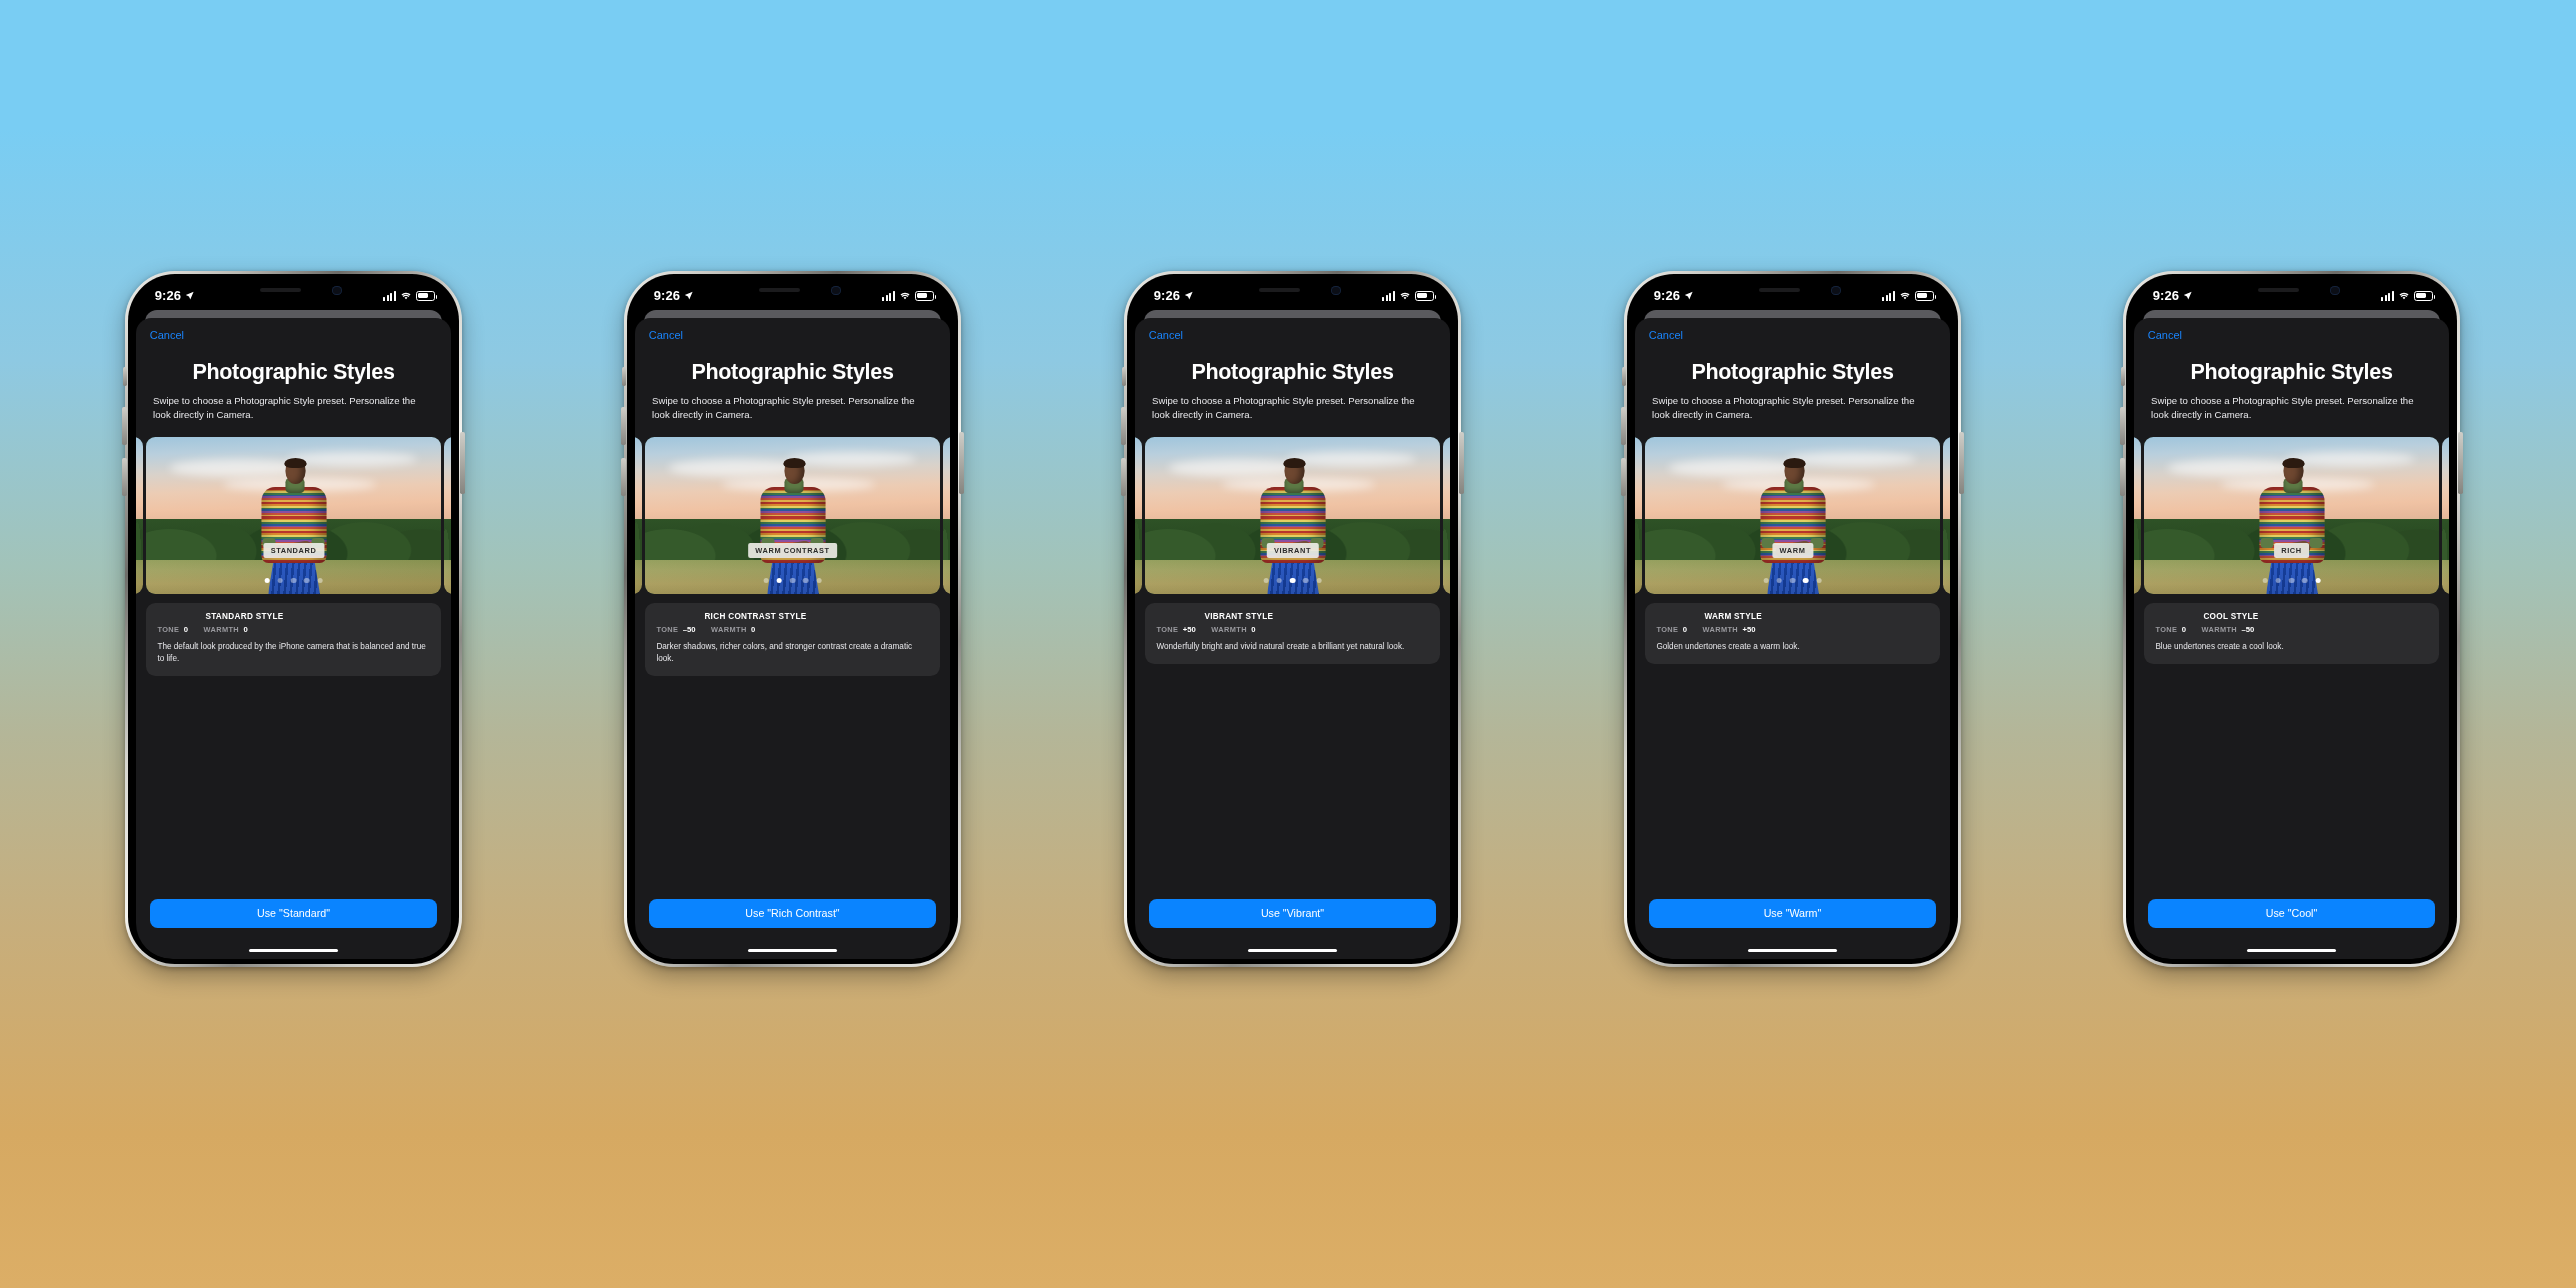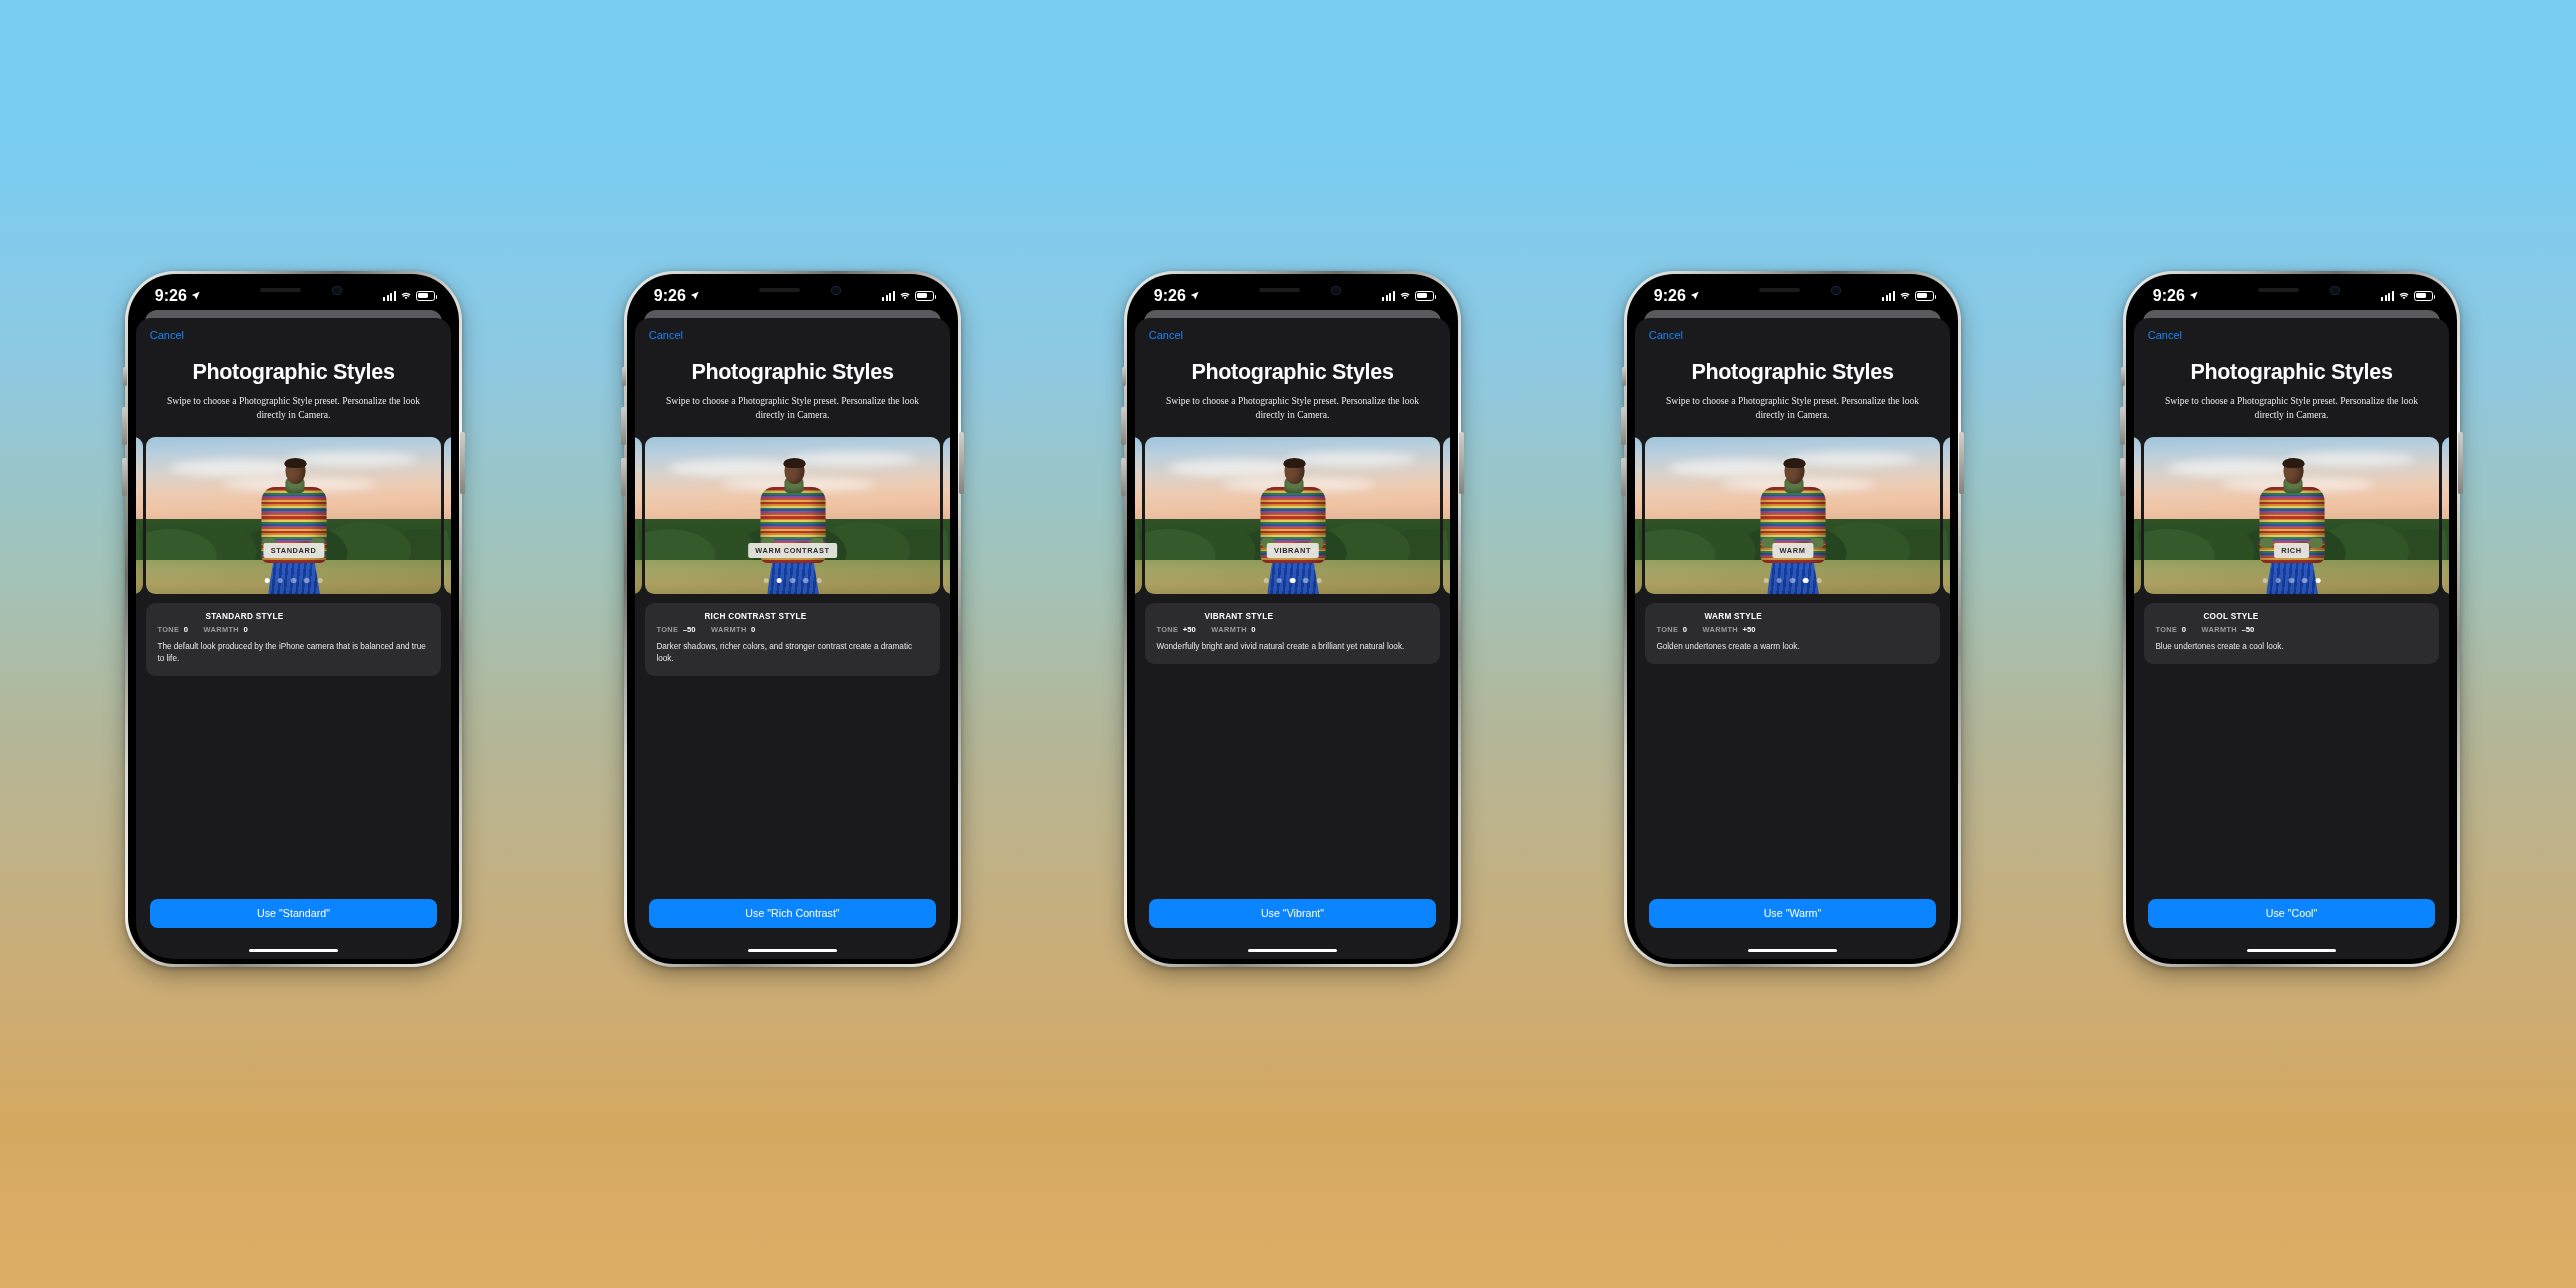--- a/index.html
+++ b/index.html
@@ -60,21 +60,21 @@
     position:absolute; right:19px; top:6.9px; width:9.4px; height:9.4px;
     border-radius:50%; background:#0b0e16;
     box-shadow: inset 0 0 0 0.9px #14233c;
   }
   .statusbar {
     position:absolute; left:0; top:0; width:100%; height:27.5px;
     display:flex; align-items:center; justify-content:space-between;
     padding:6.9px 19px 0 22px; color:#fff; z-index:5;
   }
   .sb-left { display:flex; align-items:center; gap:3.4px; }
-  .sb-time { font-size:16px; font-weight:700; letter-spacing:0.1px; }
+  .sb-time { font-size:13px; font-weight:700; letter-spacing:0.1px; }
   .sb-right { display:flex; align-items:center; gap:4.3px; }
   .loc-arrow { width:9.4px; height:9.4px; display:block; }
   .bars { display:flex; align-items:flex-end; gap:1.3px; height:9.4px; }
   .bars i { width:2.2px; background:#fff; border-radius:0.6px; display:block; }
   .bars i:nth-child(1){height:3.4px}
   .bars i:nth-child(2){height:5.2px}
   .bars i:nth-child(3){height:7.3px}
   .bars i:nth-child(4){height:9.4px}
   .wifi { width:12px; height:9.4px; }
   .batt { width:19px; height:9.4px; border:1.2px solid #fff; border-radius:2.7px; position:relative; }
@@ -96,21 +96,21 @@
   .cancel {
     color:#1a84fb; font-size:11px; font-weight:400;
     padding:12px 0 0 13.7px; line-height:1;
   }
   .sheet-title {
     color:#fff; font-size:21.5px; font-weight:700; letter-spacing:-0.3px;
     text-align:center; margin-top:19px;
   }
   .sheet-sub {
     color:#e9e9ec; font-size:9.6px; line-height:1.45;
-    text-align:center; margin:9.4px 17px 0 17px; font-weight:400;font-family:Liberation Serif, serif;
+    text-align:left; margin:9.4px 17px 0 17px; font-weight:400;
   }
 
   
   .carousel {
     position:relative; margin-top:15.5px; height:157px; flex:0 0 auto;
   }
   .card-peek {
     position:absolute; top:0; width:22px; height:157px; border-radius:9.4px;
     overflow:hidden;
   }

